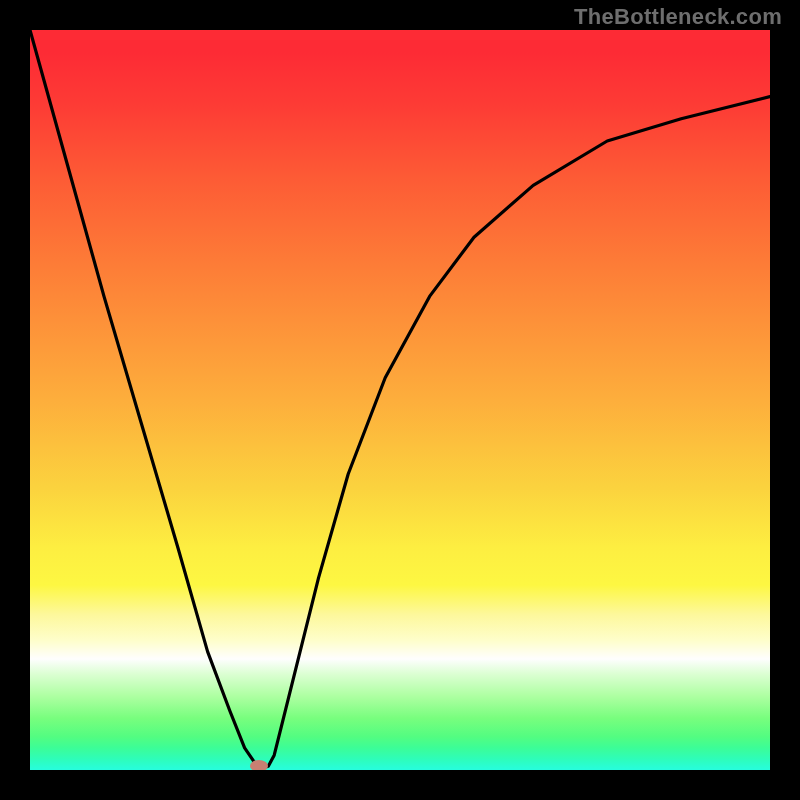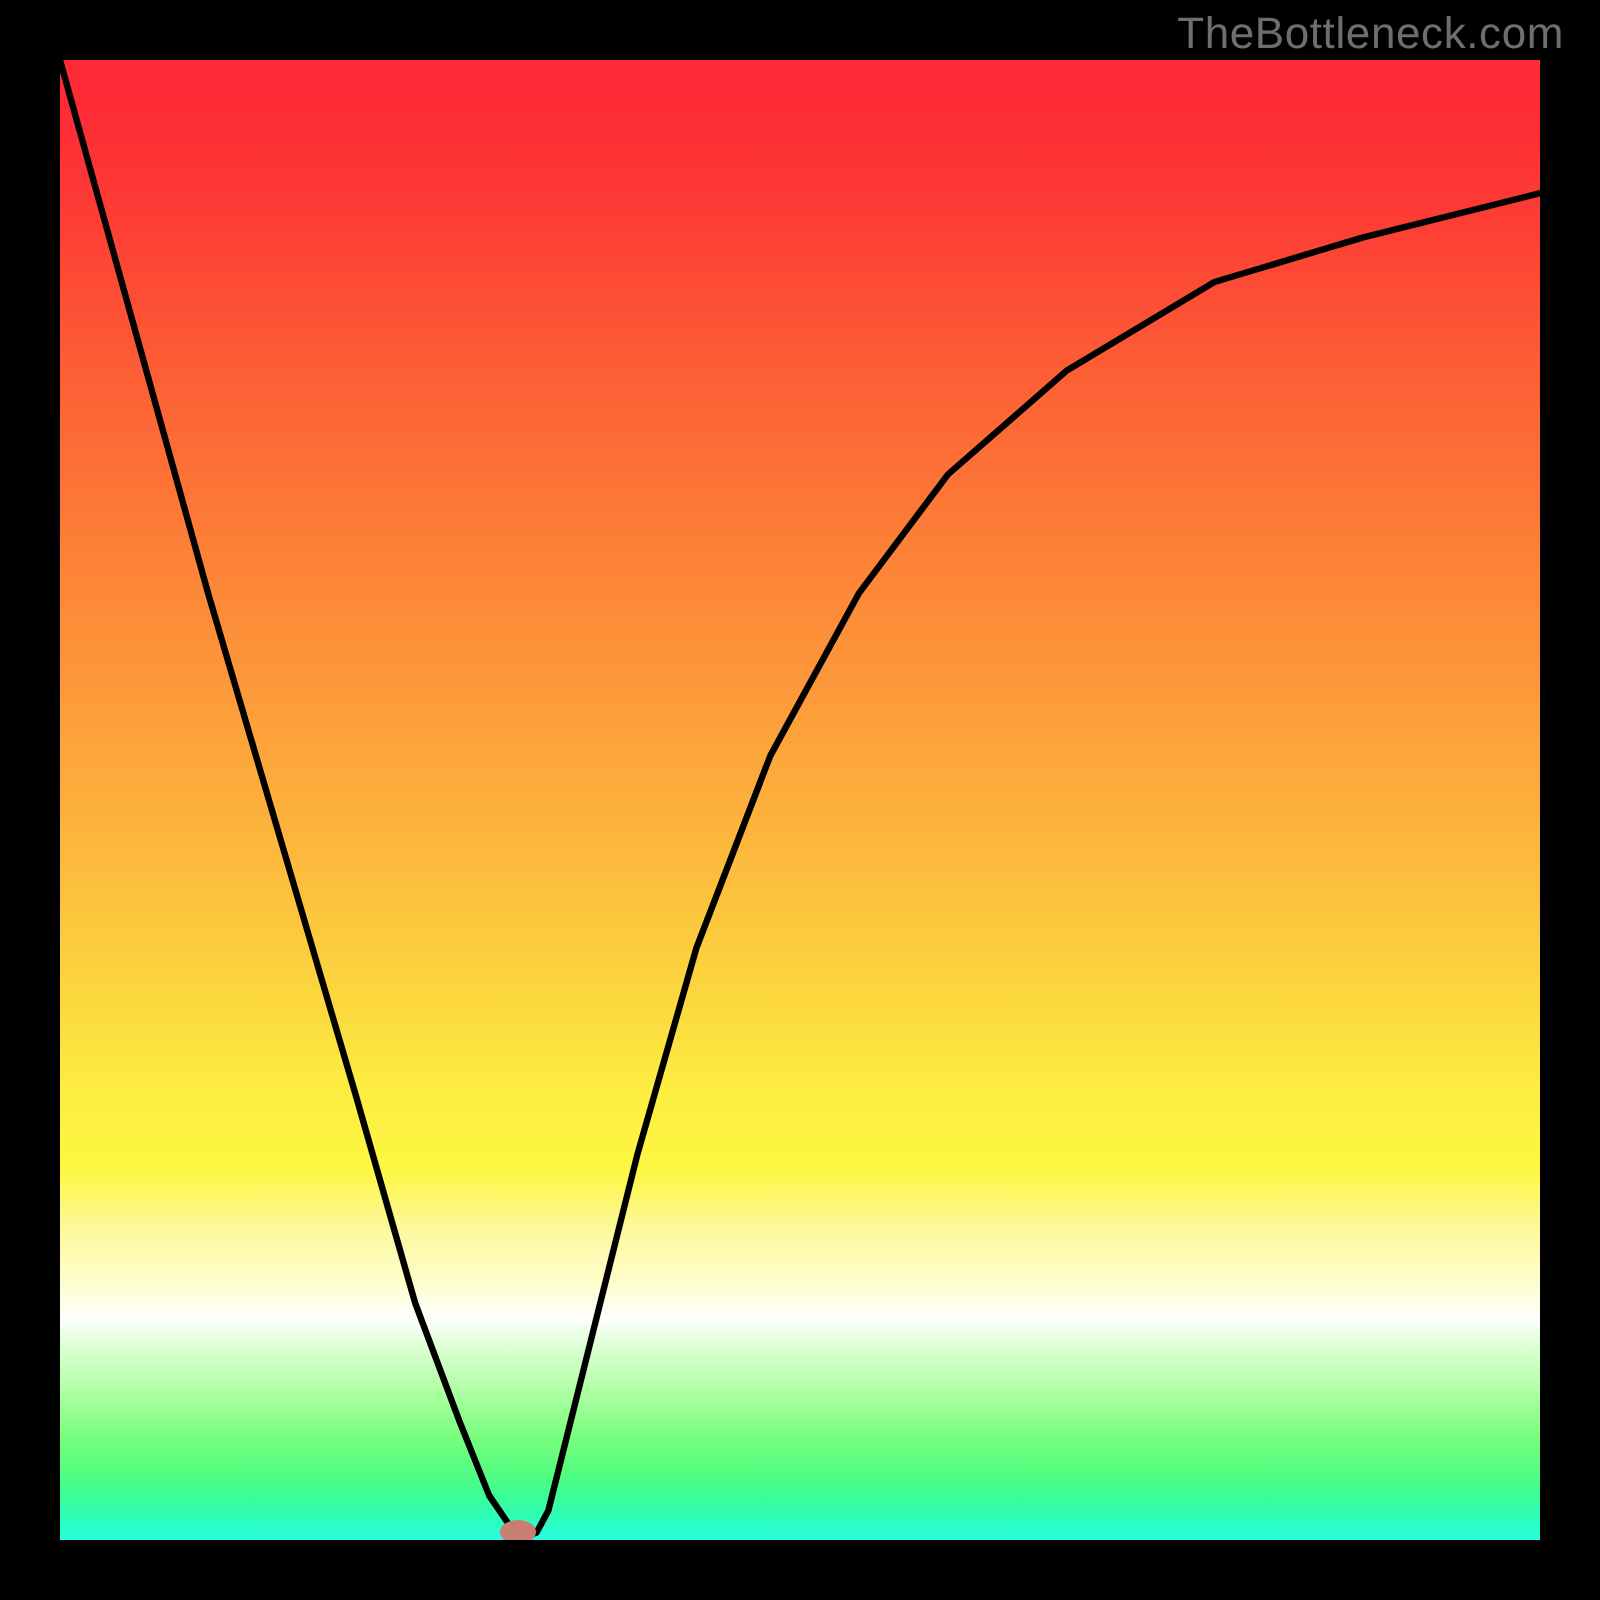--- a/index.html
+++ b/index.html
@@ -16,21 +16,21 @@
     height: 800px;
     background: #000;
     position: relative;
   }
   .watermark {
     position: absolute;
     top: 4px;
     right: 18px;
     color: #6e6e6e;
     font-size: 22px;
-    font-weight: 400;
+    font-weight: 700;
     letter-spacing: 0.3px;
     z-index: 5;
     text-align: right;
   }
   .plot {
     position: absolute;
     left: 30px;
     top: 30px;
     width: 740px;
     height: 740px;

